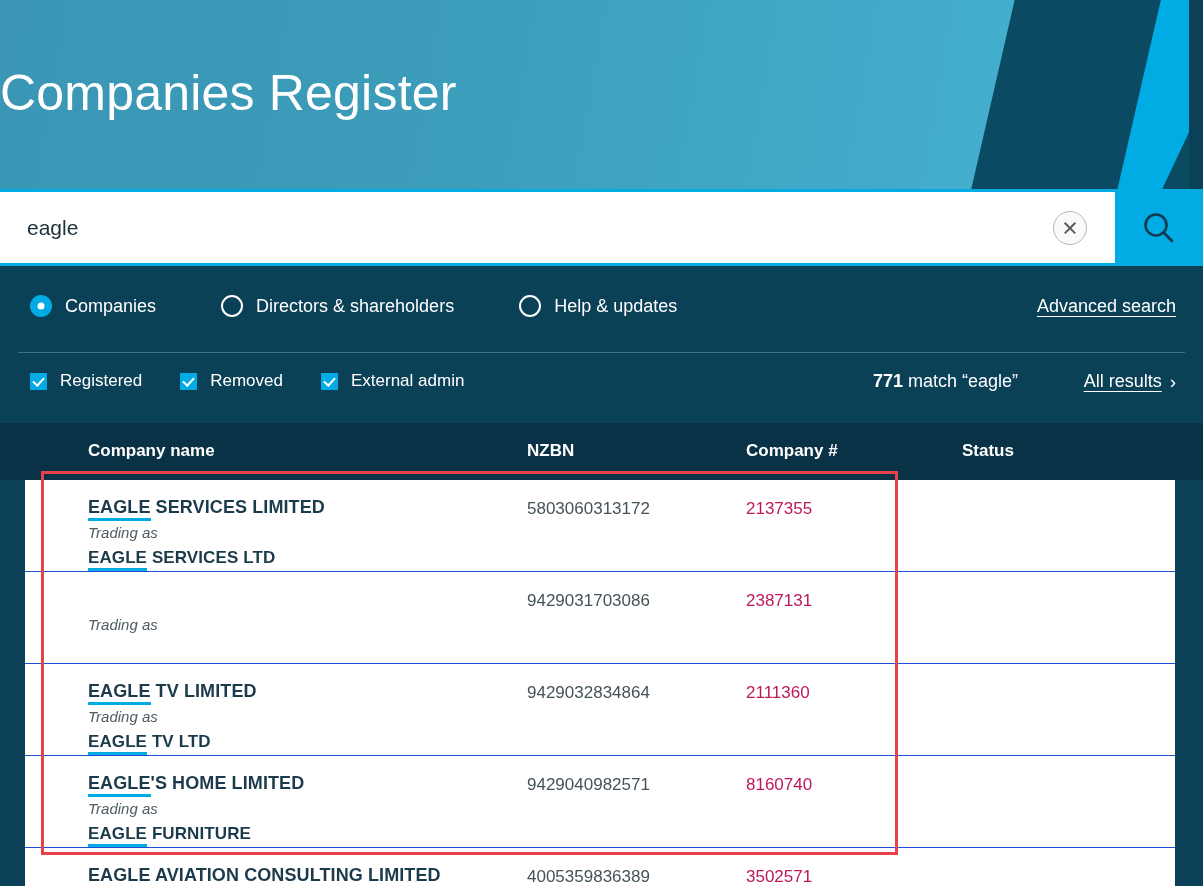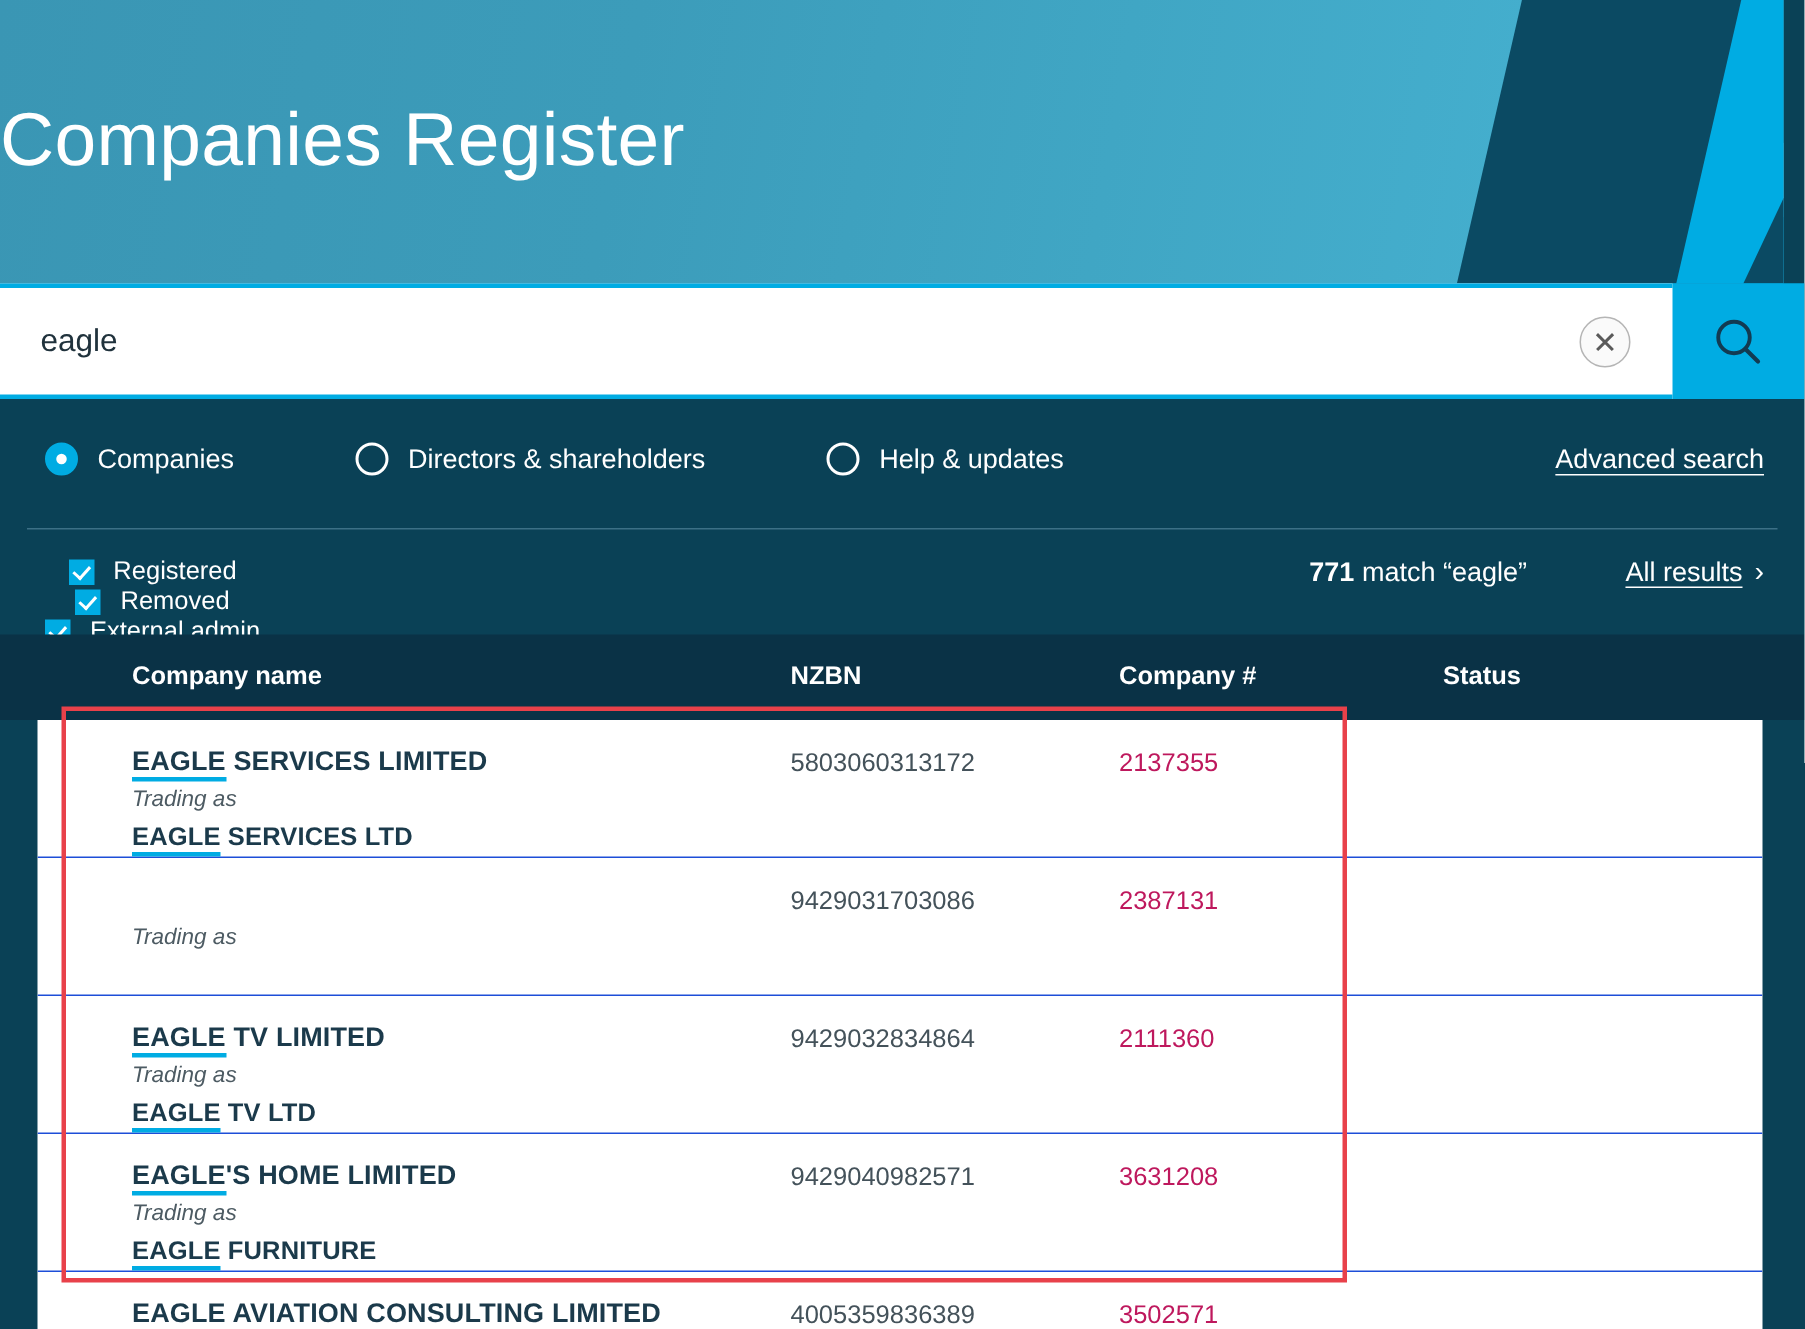--- a/index.html
+++ b/index.html
@@ -160,21 +160,20 @@
     width: 1203px;
     height: 157px;
     background: #0a4156;
   }
   #radio-row {
     position: absolute;
     left: 30px;
     top: 29px;
     display: flex;
     align-items: center;
-    gap: 16px;
   }
   .radio-option {
     display: flex;
     align-items: center;
     cursor: pointer;
     margin-right: 65px;
     white-space: nowrap;
   }
   .radio-mark {
     width: 22px;
@@ -226,21 +225,20 @@
     height: 1px;
     background: #3c7086;
   }
 
   #checkbox-row {
     position: absolute;
     left: 30px;
     top: 105px;
     display: flex;
     align-items: center;
-    flex-direction: column;
   }
   .check-option {
     display: flex;
     align-items: center;
     cursor: pointer;
     margin-right: 38px;
     white-space: nowrap;
   }
   .check-mark {
     width: 17px;
@@ -502,21 +500,21 @@
         <div class="cell trading-name"><span class="hl">EAGLE</span> TV LTD</div>
         <div class="cell nzbn-cell">9429032834864</div>
         <div class="cell num-cell">2111360</div>
         <div class="cell status-cell"></div>
       </div>
       <div class="result-row">
         <div class="cell company-name"><span class="hl">EAGLE</span>'S HOME LIMITED</div>
         <div class="cell trading-as-label">Trading as</div>
         <div class="cell trading-name"><span class="hl">EAGLE</span> FURNITURE</div>
         <div class="cell nzbn-cell">9429040982571</div>
-        <div class="cell num-cell">3631208</div>
+        <div class="cell num-cell">8160740</div>
         <div class="cell status-cell"></div>
       </div>
       <div class="result-row">
         <div class="cell company-name">EAGLE AVIATION CONSULTING LIMITED</div>
         <div class="cell nzbn-cell">4005359836389</div>
         <div class="cell num-cell">3502571</div>
         <div class="cell status-cell"></div>
       </div>
     </div>
 

